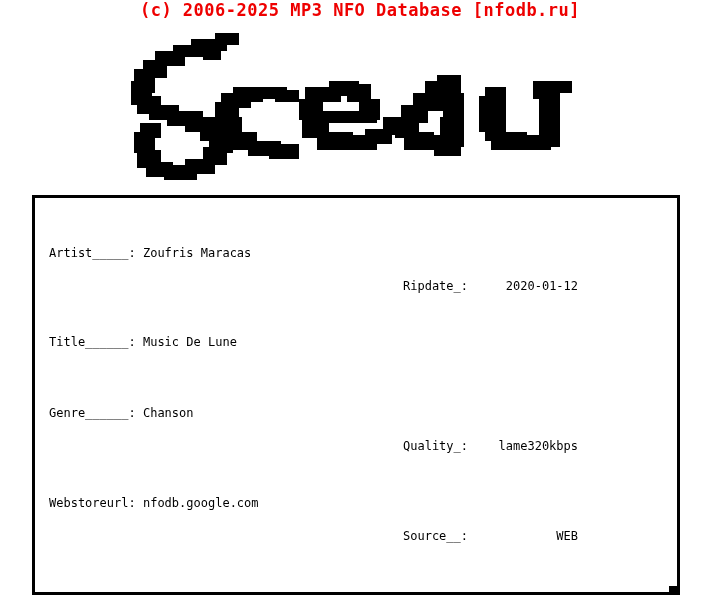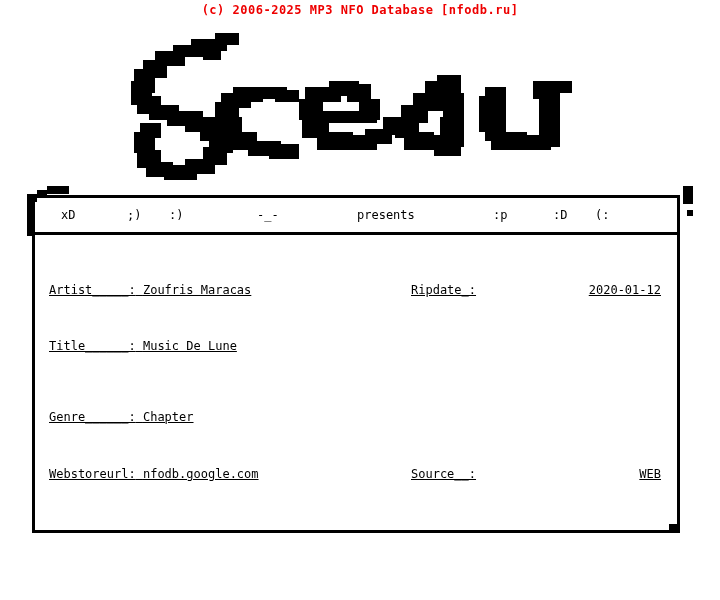--- a/index.html
+++ b/index.html
@@ -13,21 +13,21 @@
     overflow: hidden;
     font-family: "DejaVu Sans Mono", "Liberation Mono", monospace;
     color: #000000;
     position: relative;
   }
 
   
   .nfo-header {
     text-align: center;
     color: #ee0000;
-    font-size: 12px;
+    font-size: 17px;
     font-weight: bold;
     letter-spacing: 0.5px;
     padding-top: 2px;
     height: 18px;
     line-height: 16px;
     white-space: pre;
   }
 
   
   .logo-wrap {
@@ -84,29 +84,29 @@
     position: relative;
     font-size: 12px;
     line-height: 14.2px;
     white-space: pre;
     padding: 1px 0 2px 0;
   }
   .info-row {
     display: flex;
     justify-content: space-between;
     padding-left: 14px;
-    padding-right: 16px;
-    text-decoration: underline;
+    padding-right: 24px;
   }
   .info-left { white-space: pre; }
   .info-right {
     white-space: pre;
     display: flex;
-    justify-content: space-between;
+    justify-content: flex-start;
     min-width: 250px;
+    margin-top: 33px;
   }
   .ir-label { white-space: pre; }
   .ir-value {
     white-space: pre;
     text-align: right;
     min-width: 110px;
     display: inline-block;
   }
 
   
@@ -187,40 +187,20 @@
       <rect x="138" y="18" width="7" height="20"></rect>
       <rect x="136" y="16" width="8" height="6"></rect>
       <rect x="143" y="16" width="6" height="4"></rect>
       <rect x="118" y="21" width="6" height="12"></rect>
     </g>
   </svg>
 </div>
 
 <div class="box-area">
 
-  <div class="greet-box">
-    <div class="step" style="left:-8px; top:-4px; width:10px; height:8px;"></div>
-    <div class="step" style="left:2px; top:-8px; width:10px; height:8px;"></div>
-    <div class="step" style="left:12px; top:-12px; width:22px; height:8px;"></div>
-    <div class="step" style="left:-8px; top:4px; width:6px; height:34px;"></div>
-
-    <div class="step" style="right:-16px; top:-12px; width:10px; height:18px;"></div>
-    <div class="step" style="right:-16px; top:12px; width:6px; height:6px;"></div>
-
-    <div class="greet-row">
-      <span class="greet-cell" style="width:66px;">xD</span>
-      <span class="greet-cell" style="width:42px;">;)</span>
-      <span class="greet-cell" style="width:88px;">:)</span>
-      <span class="greet-cell" style="width:100px;">-_-</span>
-      <span class="greet-cell" style="width:136px;">presents</span>
-      <span class="greet-cell" style="width:60px;">:p</span>
-      <span class="greet-cell" style="width:42px;">:D</span>
-      <span class="greet-cell">(:</span>
-    </div>
-  </div>
 
   <div class="info-box">
     <div class="step" style="left:-8px; top:-3px; width:6px; height:48px;"></div>
     <div class="step" style="left:-8px; bottom:-10px; width:26px; height:8px;"></div>
     <div class="step" style="left:18px; bottom:-6px; width:16px; height:6px;"></div>
 
     <div class="step" style="right:-6px; bottom:-2px; width:14px; height:8px;"></div>
 
     <div class="info-rows">
 
@@ -228,21 +208,22 @@
         <span class="info-left"><span class="ir-label">Artist_____:</span> <span>Zoufris Maracas</span></span>
         <span class="info-right"><span class="ir-label">Ripdate_:</span> <span class="ir-value">2020-01-12</span></span>
       </div>
 
       <div class="info-row">
         <span class="info-left"><span class="ir-label">Title______:</span> <span>Music De Lune</span></span>
       </div>
 
 
       <div class="info-row">
-        <span class="info-left"><span class="ir-label">Genre______:</span> <span>Chapter</span></span>
+        <span class="info-left"><span class="ir-label">Genre______:</span> <span>Chanson</span></span>
+        <span class="info-right"><span class="ir-label">Quality_:</span> <span class="ir-value">lame320kbps</span></span>
       </div>
 
       <div class="info-row">
         <span class="info-left"><span class="ir-label">Webstoreurl:</span> <span>nfodb.google.com</span></span>
         <span class="info-right"><span class="ir-label">Source__:</span> <span class="ir-value">WEB</span></span>
       </div>
 
     </div>
   </div>
 </div>

